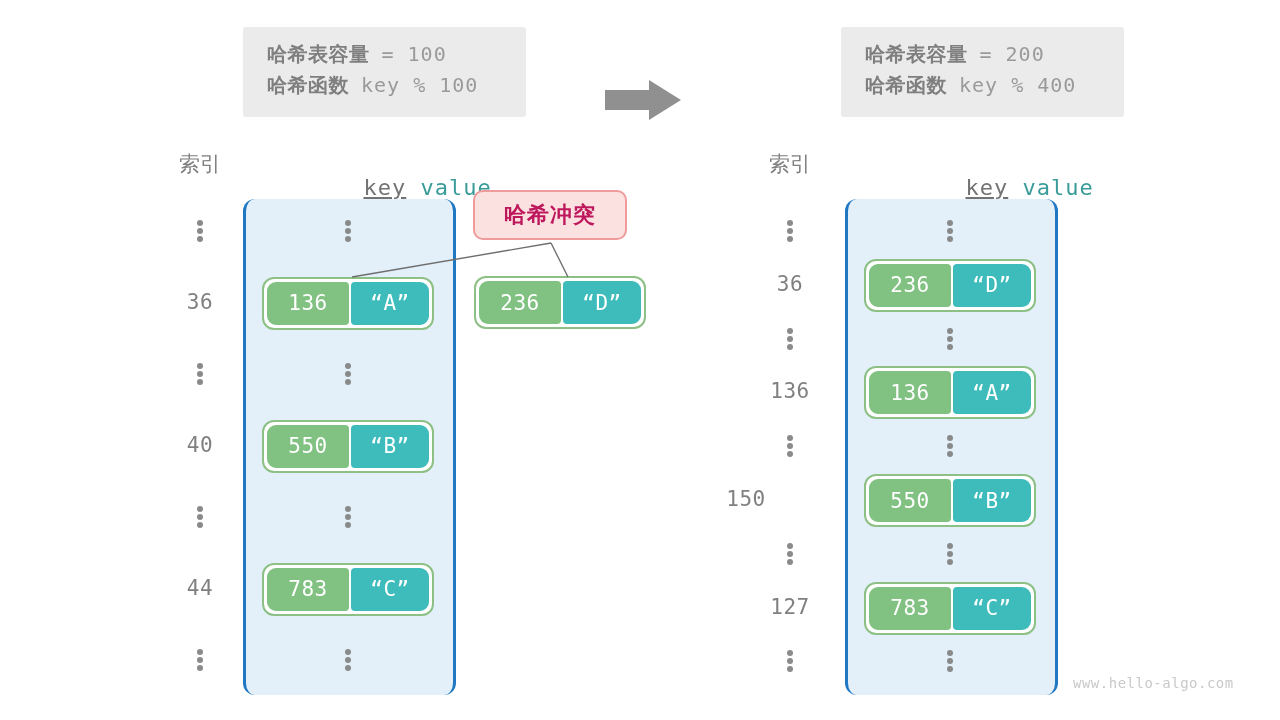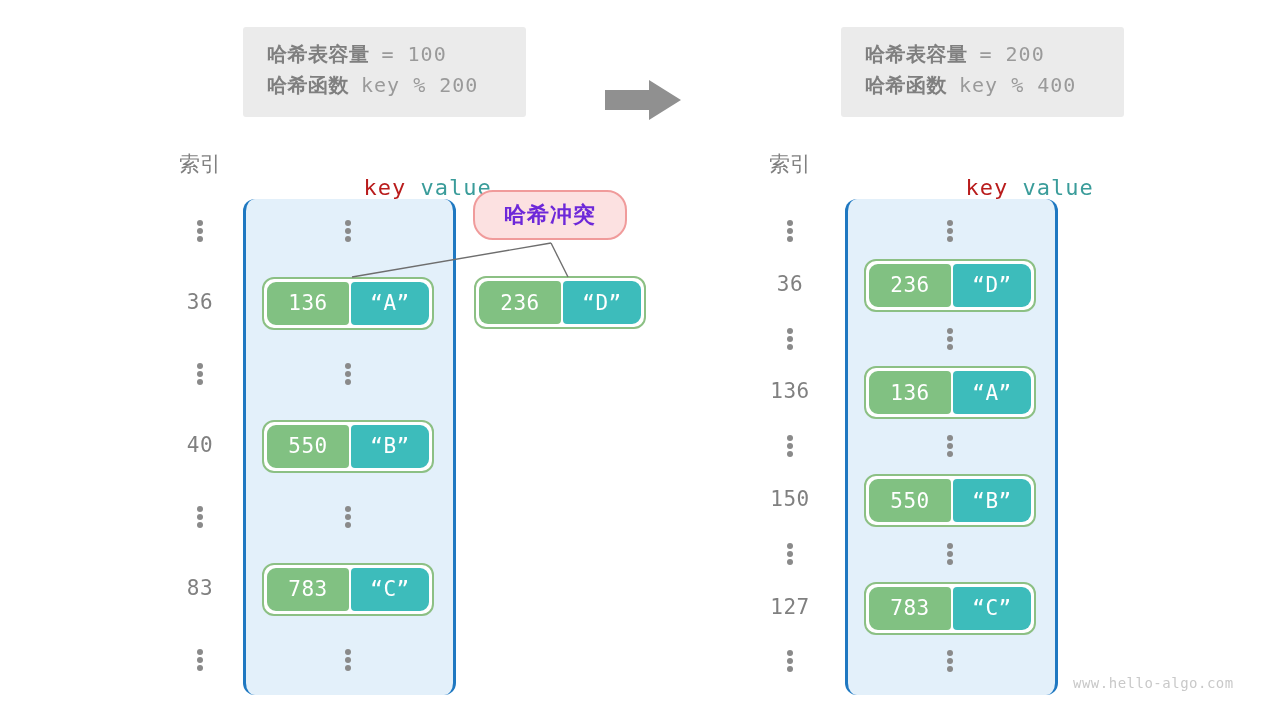--- a/index.html
+++ b/index.html
@@ -71,21 +71,21 @@
     text-align: center;
     white-space: pre;
   }
   .col-head-kv {
     position: absolute;
     font-family: "DejaVu Sans Mono", monospace;
     font-size: 22px;
     white-space: pre;
     letter-spacing: 1px;
   }
-  .kv-key  { color: #b91c1c; }
+  .kv-key  { color: #737373; text-decoration: underline; }
   .kv-val  { color: #3a9c9a; }
 
   .bracket {
     position: absolute;
     background: #e3f0fa;
     border-left: 3px solid #1f78c1;
     border-right: 3px solid #1f78c1;
     border-radius: 12px;
     box-sizing: border-box;
   }
@@ -144,28 +144,28 @@
     background: #3dbcbb;
     border-radius: 4px 9px 9px 4px;
     margin-left: 2px;
   }
 
   
   .badge {
     position: absolute;
     background: #fce1e1;
     border: 2px solid #f09b9b;
-    border-radius: 20px;
+    border-radius: 10px;
     display: flex;
     align-items: center;
     justify-content: center;
     font-family: Liberation Mono, monospace;
     font-weight: bold;
     font-size: 22px;
-    color: #6d28d9;
+    color: #be185d;
     letter-spacing: 1px;
     box-sizing: border-box;
   }
 
   .leader-svg {
     position: absolute;
     left: 0; top: 0;
     width: 1280px; height: 720px;
     pointer-events: none;
   }
@@ -184,21 +184,21 @@
 
 <div id="page">
 
   <div class="info-box" style="left:207px; top:27px; width:283px; height:90px;">
     <div class="info-line">
       <span class="info-label">哈希表容量</span>
       <span class="info-value">= 100</span>
     </div>
     <div class="info-line">
       <span class="info-label">哈希函数</span>
-      <span class="info-value">key % 200</span>
+      <span class="info-value">key % 100</span>
     </div>
   </div>
 
 
   <div class="arrow-wrap" style="left:605px; top:80px; width:76px; height:40px;">
     <svg width="76" height="40" viewBox="0 0 76 40">
       <polygon points="0,10 44,10 44,0 76,20 44,40 44,30 0,30" fill="#909090"></polygon>
     </svg>
   </div>
 
@@ -255,21 +255,21 @@
         <div class="dots" style="left: 197px; top: 506px;">
           <i></i>
           <i></i>
           <i></i>
         </div>
         <div class="dots" style="left: 345px; top: 506px;">
           <i></i>
           <i></i>
           <i></i>
         </div>
-        <div class="idx-label" style="left: 160px; width: 80px; top: 575.5px;">83</div>
+        <div class="idx-label" style="left: 160px; width: 80px; top: 575.5px;">44</div>
         <div class="pair" style="left: 262px; top: 562.5px; width: 172px; height: 53px;">
           <span class="k" style="width: 84px; height: 100%;">783</span>
           <span class="v" style="width: 80px; height: 100%;">“C”</span>
         </div>
         <div class="dots" style="left: 197px; top: 649px;">
           <i></i>
           <i></i>
           <i></i>
         </div>
         <div class="dots" style="left: 345px; top: 649px;">
@@ -334,21 +334,21 @@
         <div class="dots" style="left: 787px; top: 435.2px;">
           <i></i>
           <i></i>
           <i></i>
         </div>
         <div class="dots" style="left: 947px; top: 435.2px;">
           <i></i>
           <i></i>
           <i></i>
         </div>
-        <div class="idx-label" style="left: 750px; width: 80px; top: 487px;">150</div>
+        <div class="idx-label" style="left: 706px; width: 80px; top: 487px;">150</div>
         <div class="pair" style="left: 864px; top: 474px; width: 172px; height: 53px;">
           <span class="k" style="width: 84px; height: 100%;">550</span>
           <span class="v" style="width: 80px; height: 100%;">“B”</span>
         </div>
         <div class="dots" style="left: 787px; top: 542.8px;">
           <i></i>
           <i></i>
           <i></i>
         </div>
         <div class="dots" style="left: 947px; top: 542.8px;">

